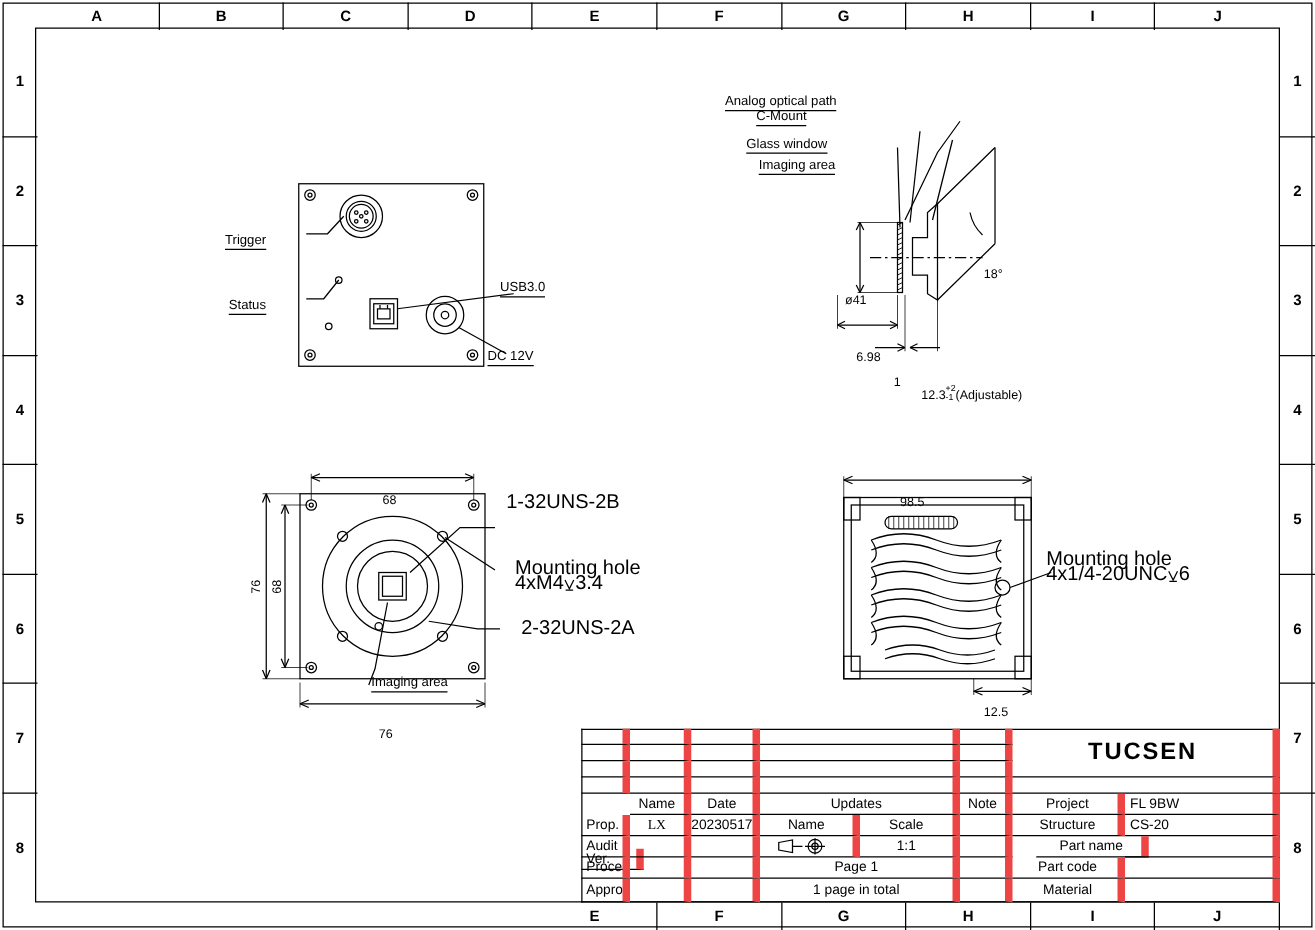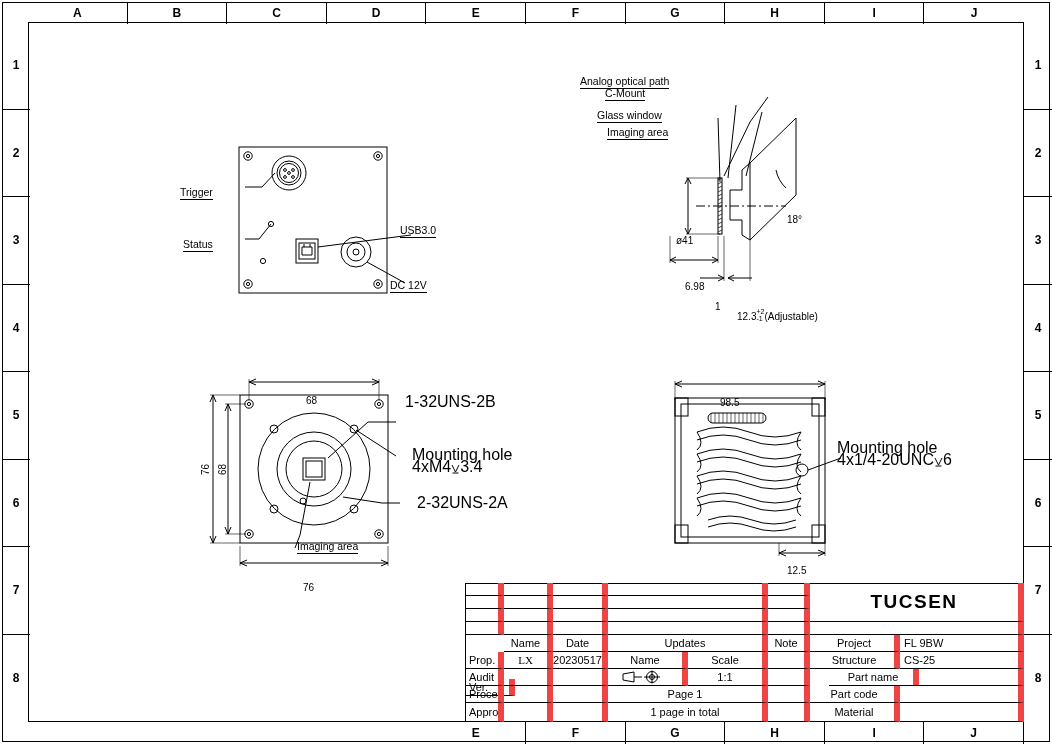--- a/index.html
+++ b/index.html
@@ -332,21 +332,21 @@
     <div class="cell" style="left:0;top:39px;width:39px;height:13px;"></div>
     <div class="cell" style="left:39px;top:39px;width:49px;height:13px;"></div>
     <div class="cell" style="left:88px;top:39px;width:55px;height:13px;"></div>
     <div class="cell" style="left:143px;top:39px;width:160px;height:13px;"></div>
     <div class="cell" style="left:303px;top:39px;width:42px;height:13px;"></div>
     <div class="cell" style="left:345px;top:39px;width:214px;height:13px;"></div>
 
     <div class="cell lft" style="left:345px;top:52px;width:90px;height:17px;justify-content:center;">Project</div>
     <div class="cell lft" style="left:435px;top:52px;width:124px;height:17px;">FL 9BW</div>
     <div class="cell lft" style="left:345px;top:69px;width:90px;height:17px;justify-content:center;">Structure</div>
-    <div class="cell lft" style="left:435px;top:69px;width:124px;height:17px;">CS-25</div>
+    <div class="cell lft" style="left:435px;top:69px;width:124px;height:17px;">CS-20</div>
     <div class="cell lft" style="left:364px;top:86px;width:90px;height:17px;justify-content:center;">Part name</div>
     <div class="cell lft" style="left:435px;top:86px;width:124px;height:17px;"></div>
     <div class="cell lft" style="left:345px;top:103px;width:90px;height:17px;justify-content:center;">Part code</div>
     <div class="cell lft" style="left:435px;top:103px;width:124px;height:17px;"></div>
     <div class="cell lft" style="left:345px;top:120px;width:90px;height:19px;justify-content:center;">Material</div>
     <div class="cell lft" style="left:435px;top:120px;width:124px;height:19px;"></div>
 
     <div class="cell lft" style="left:0;top:52px;width:50px;height:17px;margin-top:44px;">Ver.</div>
     <div class="cell" style="left:39px;top:52px;width:49px;height:17px;">Name</div>
     <div class="cell" style="left:88px;top:52px;width:55px;height:17px;">Date</div>

